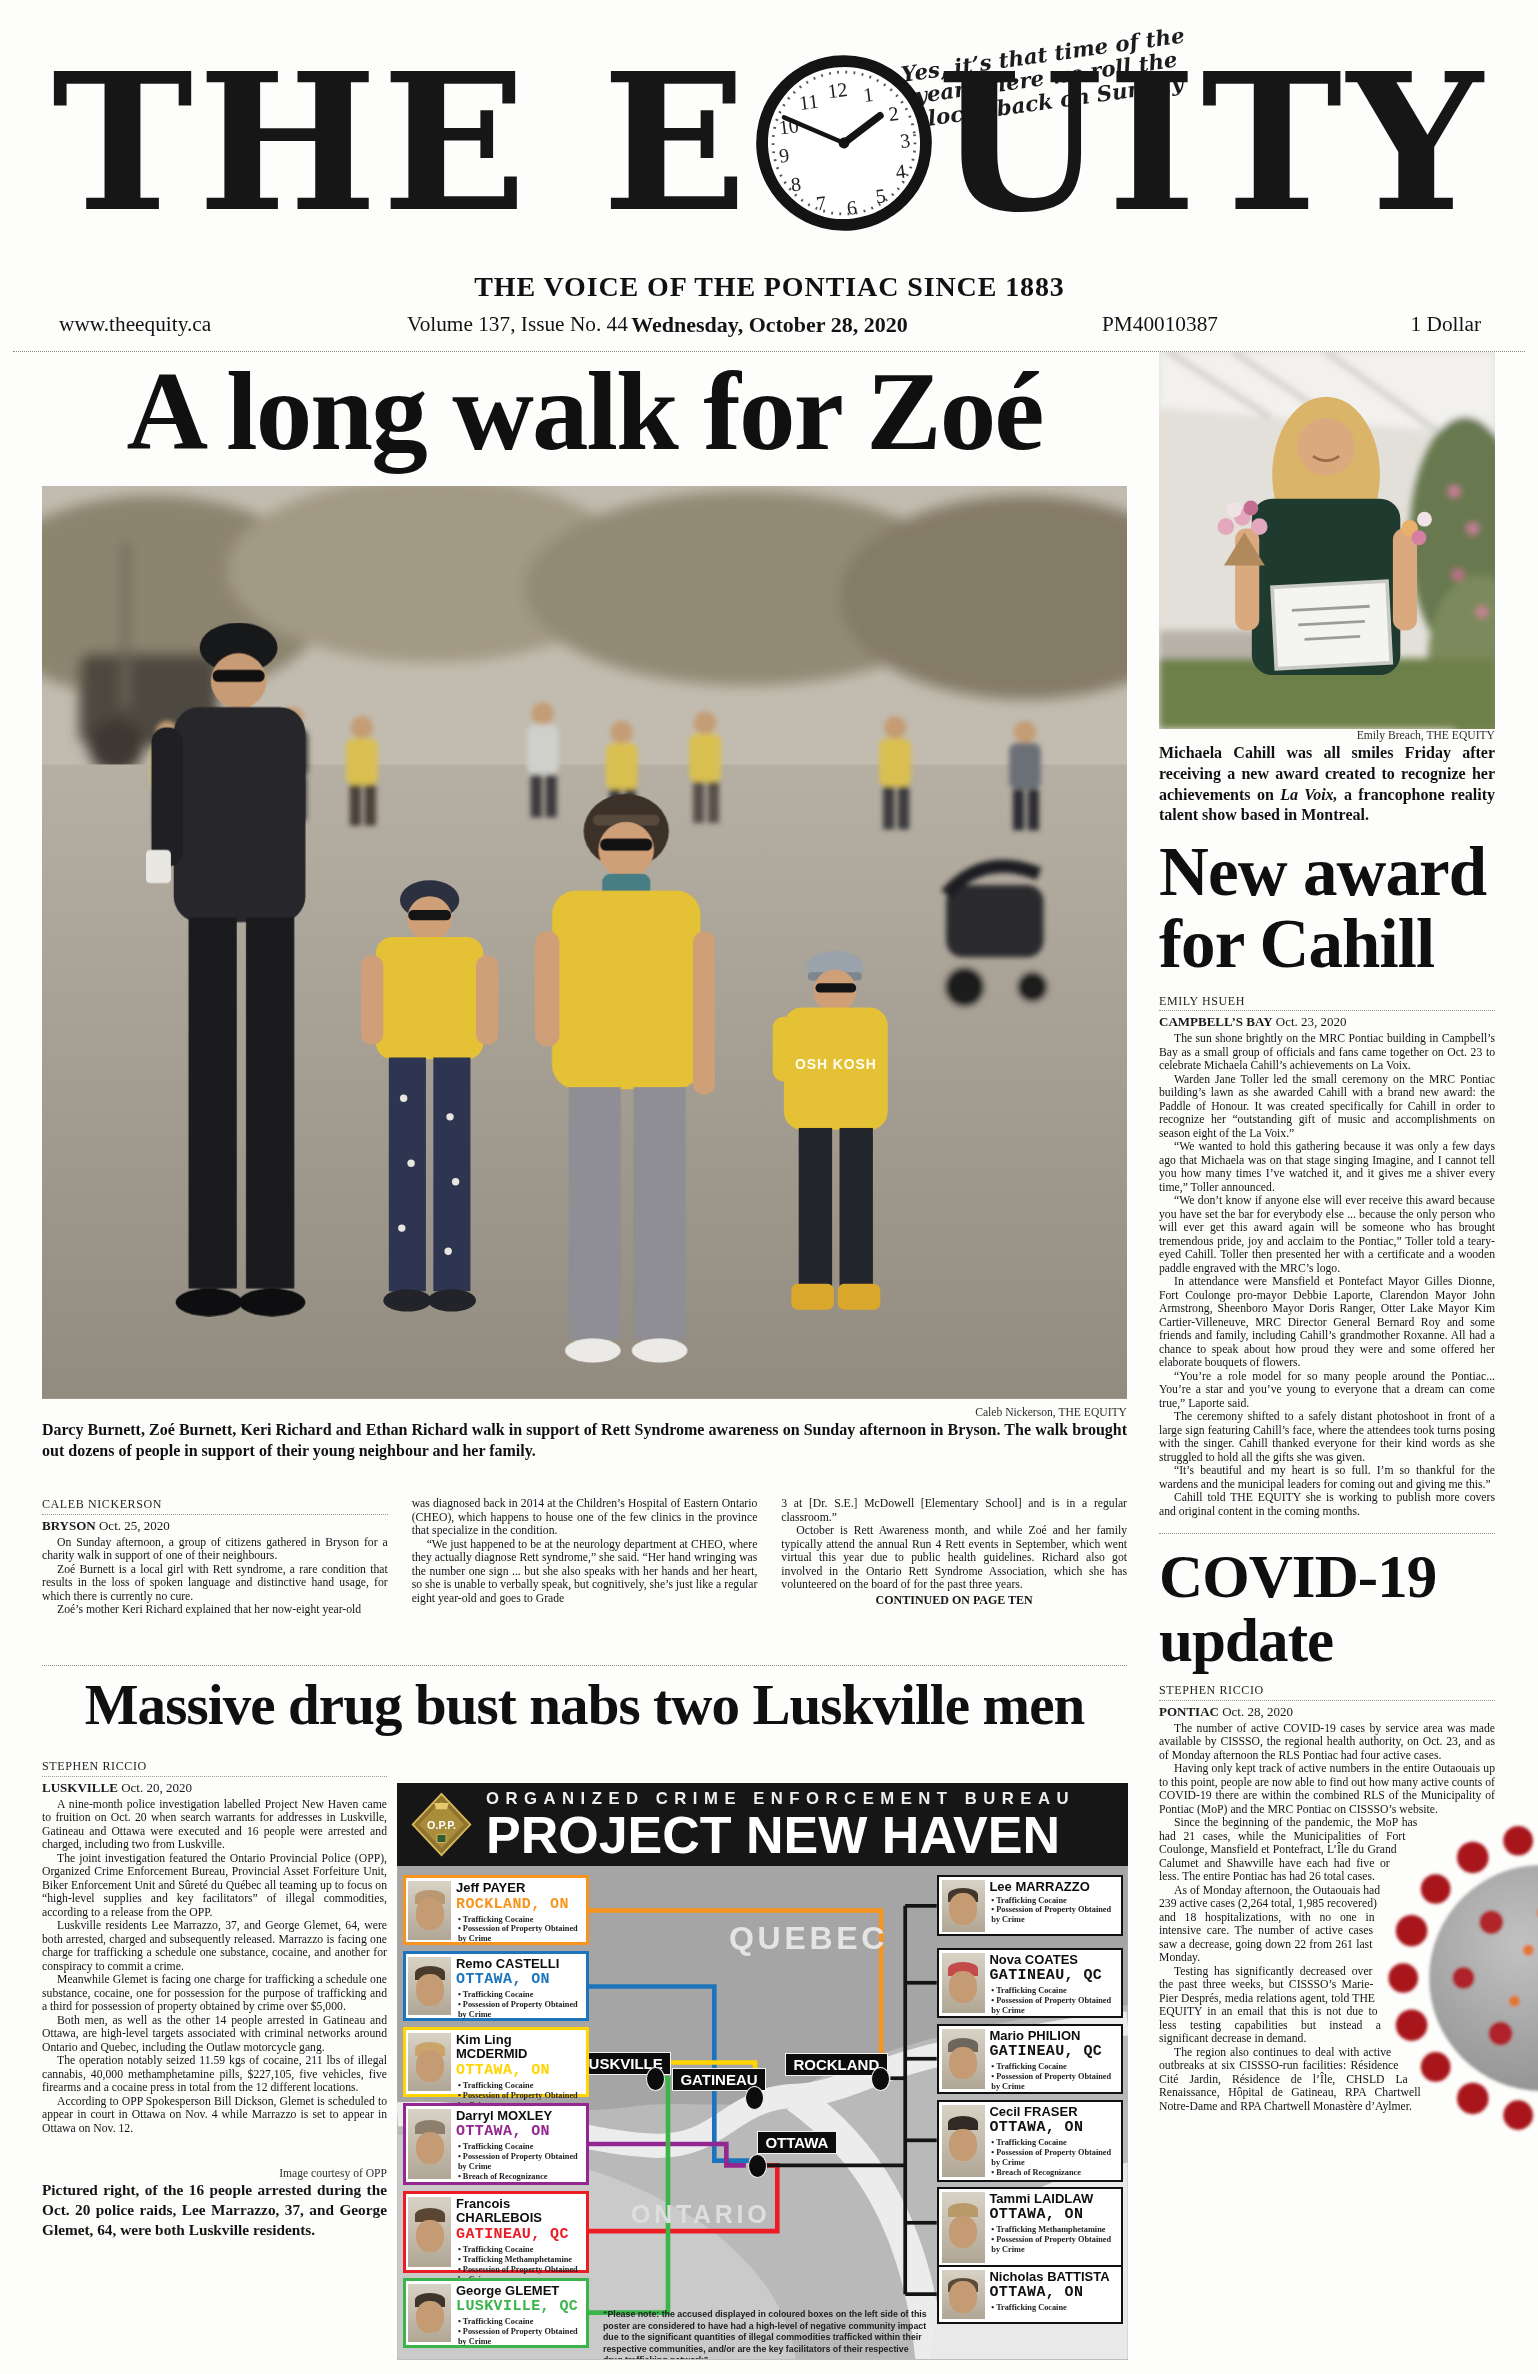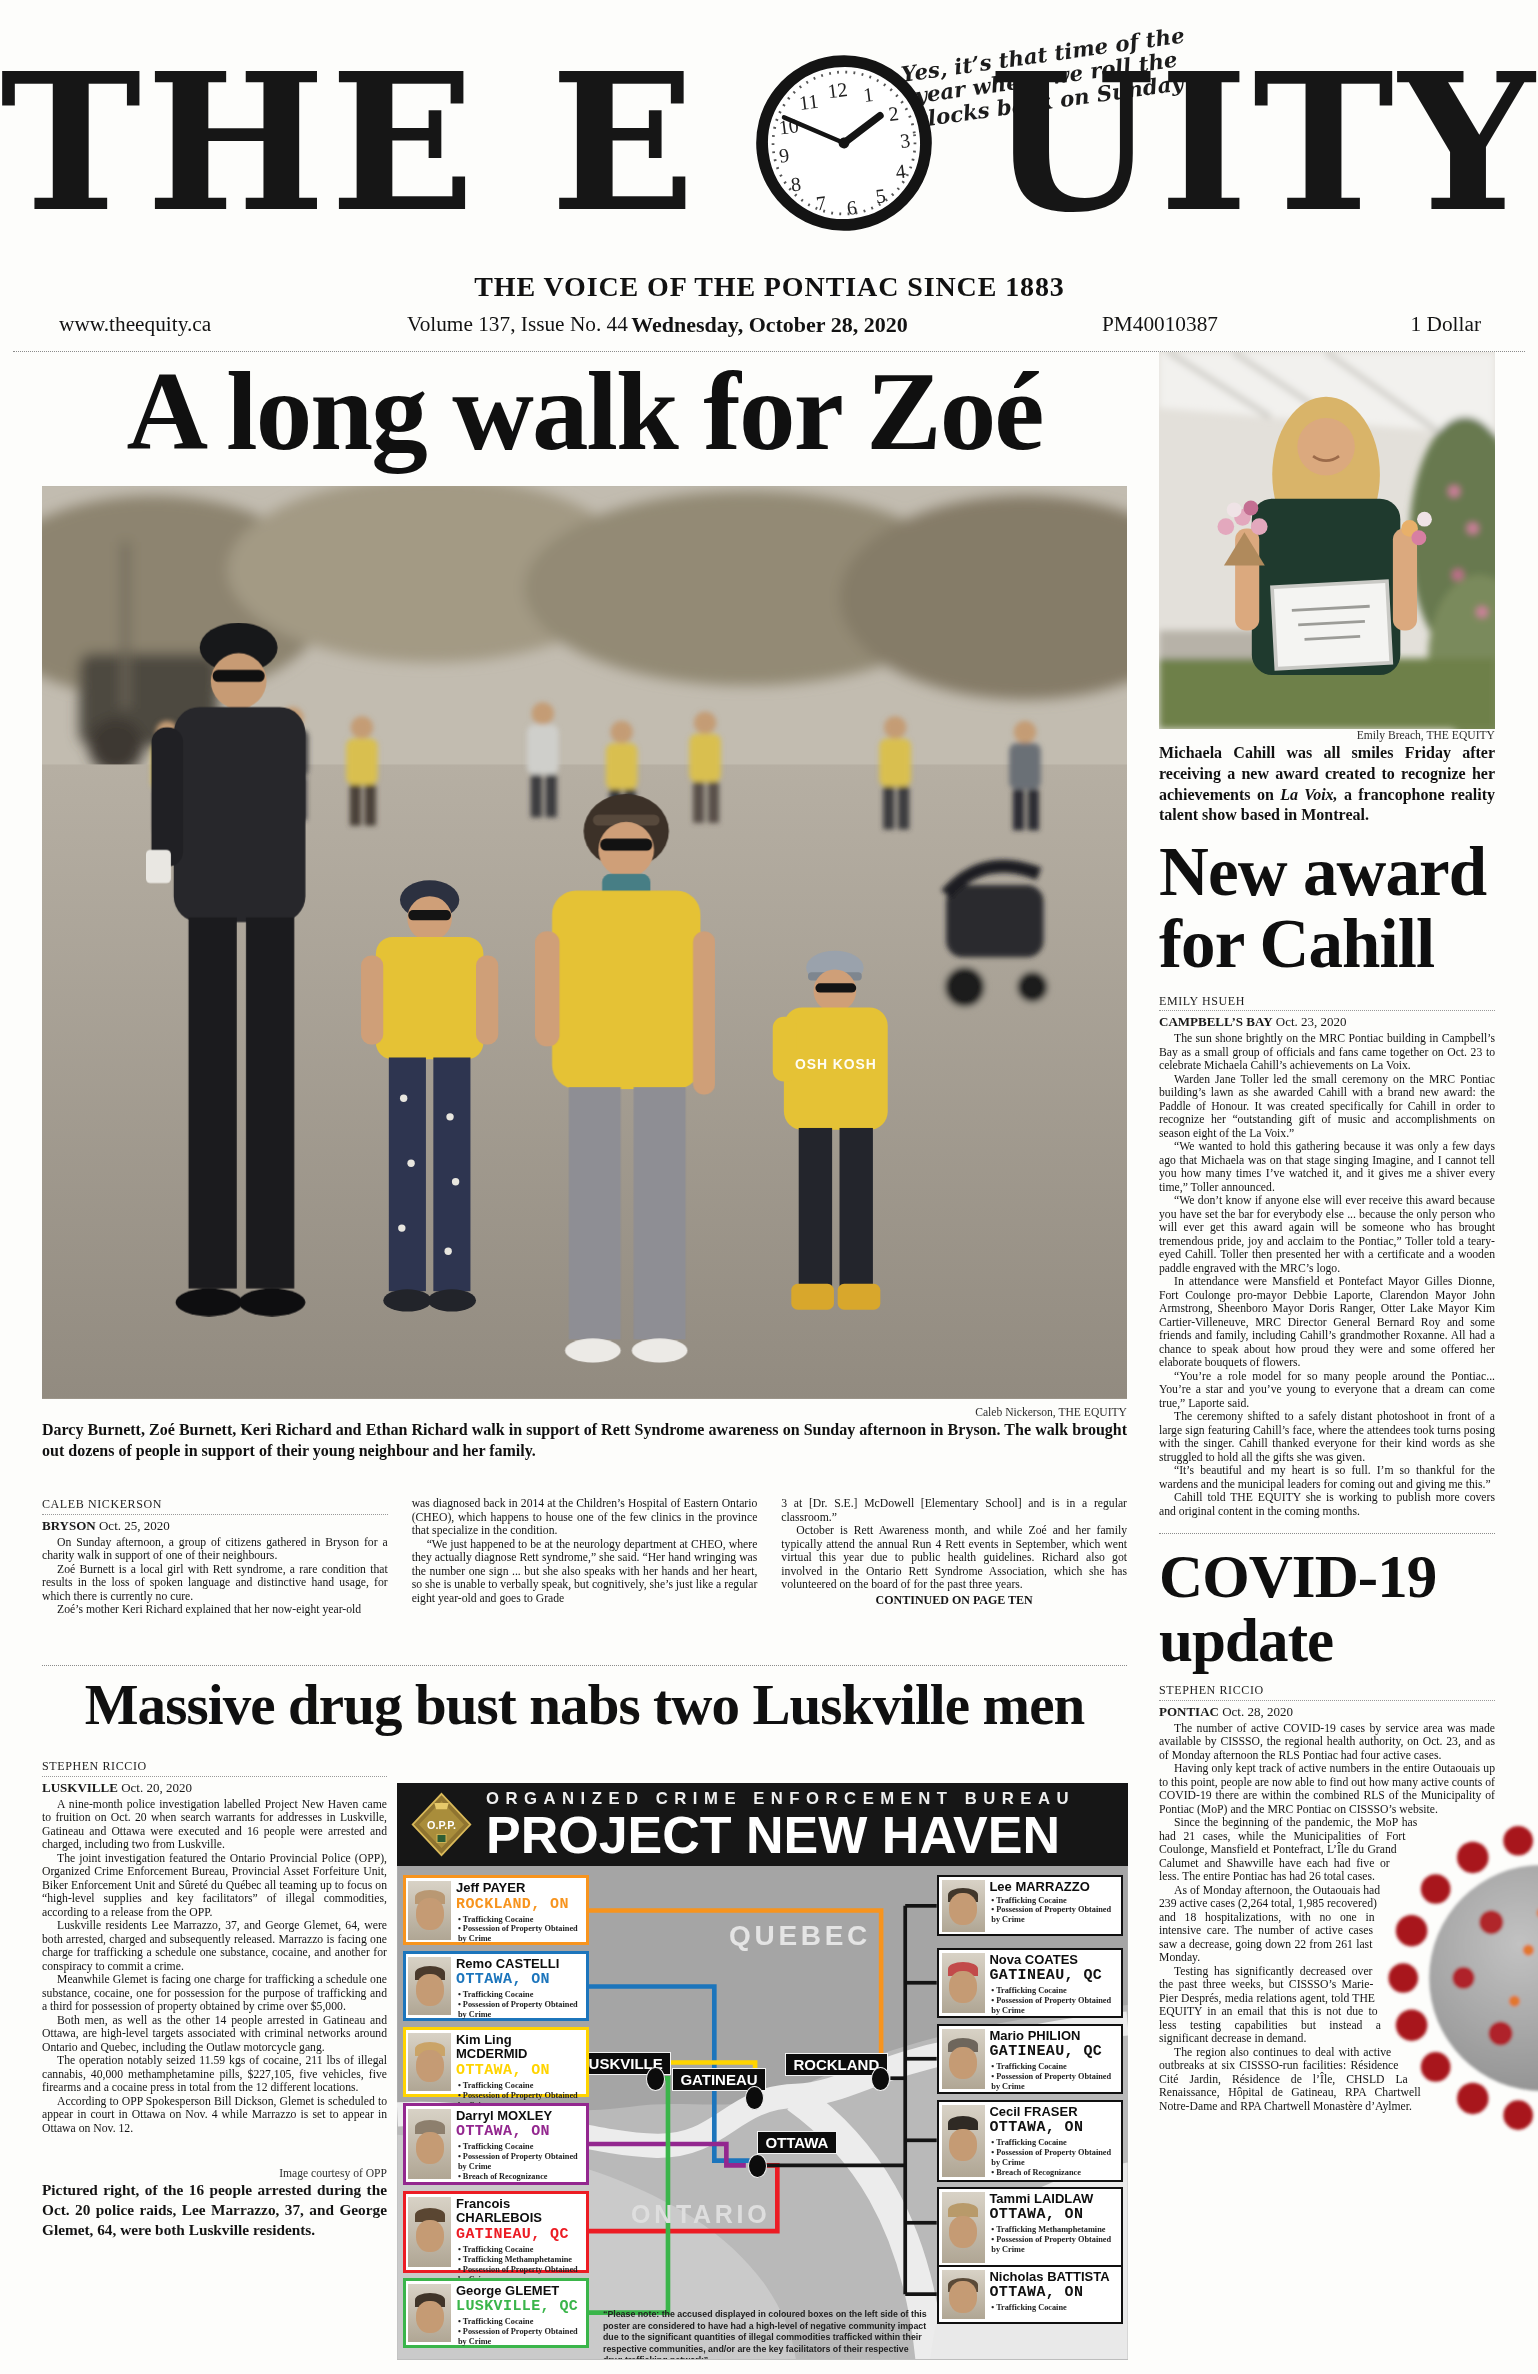--- a/index.html
+++ b/index.html
@@ -4,21 +4,21 @@
 <style>
   html,body{margin:0;padding:0;background:#888;}
   .page{position:relative;width:1539px;height:2375px;background:#fdfdfb;overflow:hidden;
         font-family:"Liberation Serif",serif;color:#141414;}
 
   
   .annotation{position:absolute;left:879px;top:43px;width:334px;transform:rotate(-8deg);
     font-family:"DejaVu Serif",serif;font-style:italic;font-weight:bold;
     font-size:21.3px;line-height:1.1;text-align:center;color:#1c1c1c;}
   .masthead{position:absolute;left:0;top:48px;width:100%;display:flex;
-    justify-content:space-between;align-items:center;}
+    justify-content:center;align-items:center;}
   .masthead .mt{font-family:"DejaVu Serif",serif;font-weight:bold;font-size:190px;
     line-height:1;letter-spacing:4.6px;color:#161616;}
   .clockbox{width:182px;height:182px;margin:0 1.9px;transform:rotate(-7deg);}
   .tagline{position:absolute;top:271px;width:100%;text-align:center;
     font-weight:bold;font-size:28px;letter-spacing:0.9px;color:#111;}
 
   
   .infobar{position:absolute;top:312px;left:0;width:100%;height:28px;font-size:21.3px;color:#131313;}
   .infobar .ib{position:absolute;top:0;white-space:nowrap;}
   .ib-site{left:59px;} .ib-vol{left:387px;margin-left:20px;}
@@ -72,21 +72,21 @@
   
   .poster{position:absolute;top:1783px;left:397px;width:731px;height:577px;
     font-family:"Liberation Sans",sans-serif;background:#bdbdbd;}
   .poster-head{height:83px;background:#161616;display:flex;align-items:center;
     gap:13px;padding-left:13px;box-sizing:border-box;}
   .bureau{font-weight:bold;font-size:16.7px;color:#efefef;letter-spacing:6.5px;}
   .ptitle{font-weight:bold;font-size:52px;line-height:1;color:#fff;letter-spacing:0;}
   .poster-body{position:relative;height:493px;overflow:hidden;}
   .maplayer,.linelayer{position:absolute;left:0;top:0;}
   .map-label{position:absolute;font-weight:bold;color:#e4e4e4;letter-spacing:3.7px;}
-  .lbl-qc{left:332px;top:54px;font-size:28px;}
+  .lbl-qc{left:332px;top:54px;font-size:32px;}
   .lbl-on{left:234px;top:334px;font-size:25px;color:#dedede;}
   .city{position:absolute;background:#0c0c0c;color:#fff;font-weight:bold;font-size:15px;
     line-height:1;padding:2.8px 7.4px;border:1.9px solid #f2f2f2;white-space:nowrap;}
   .cdot{position:absolute;width:16.7px;height:22px;background:#0c0c0c;
     border:1.9px solid #f2f2f2;border-radius:50%;}
   .pcard{position:absolute;left:5.6px;width:186px;background:#fff;border:3.7px solid #000;
     box-sizing:border-box;display:flex;gap:4.6px;padding:2.8px;}
   .rcard{left:540px;border-width:2.8px;border-color:#101010;}
   .mug{width:43px;flex:0 0 43px;background:linear-gradient(#d8d2c6,#b0a694);
     position:relative;overflow:hidden;}

